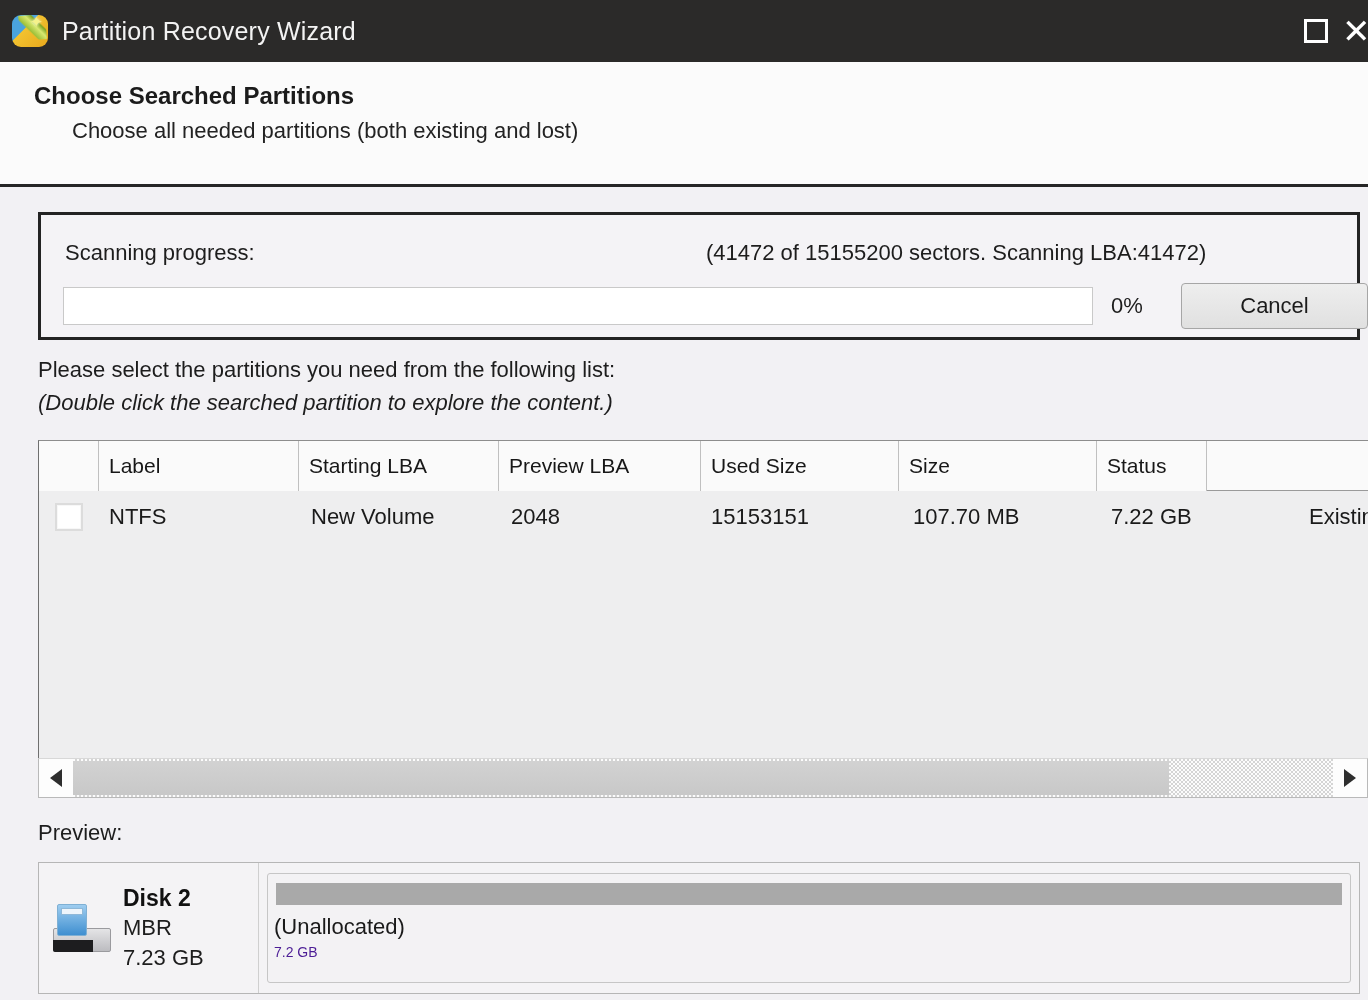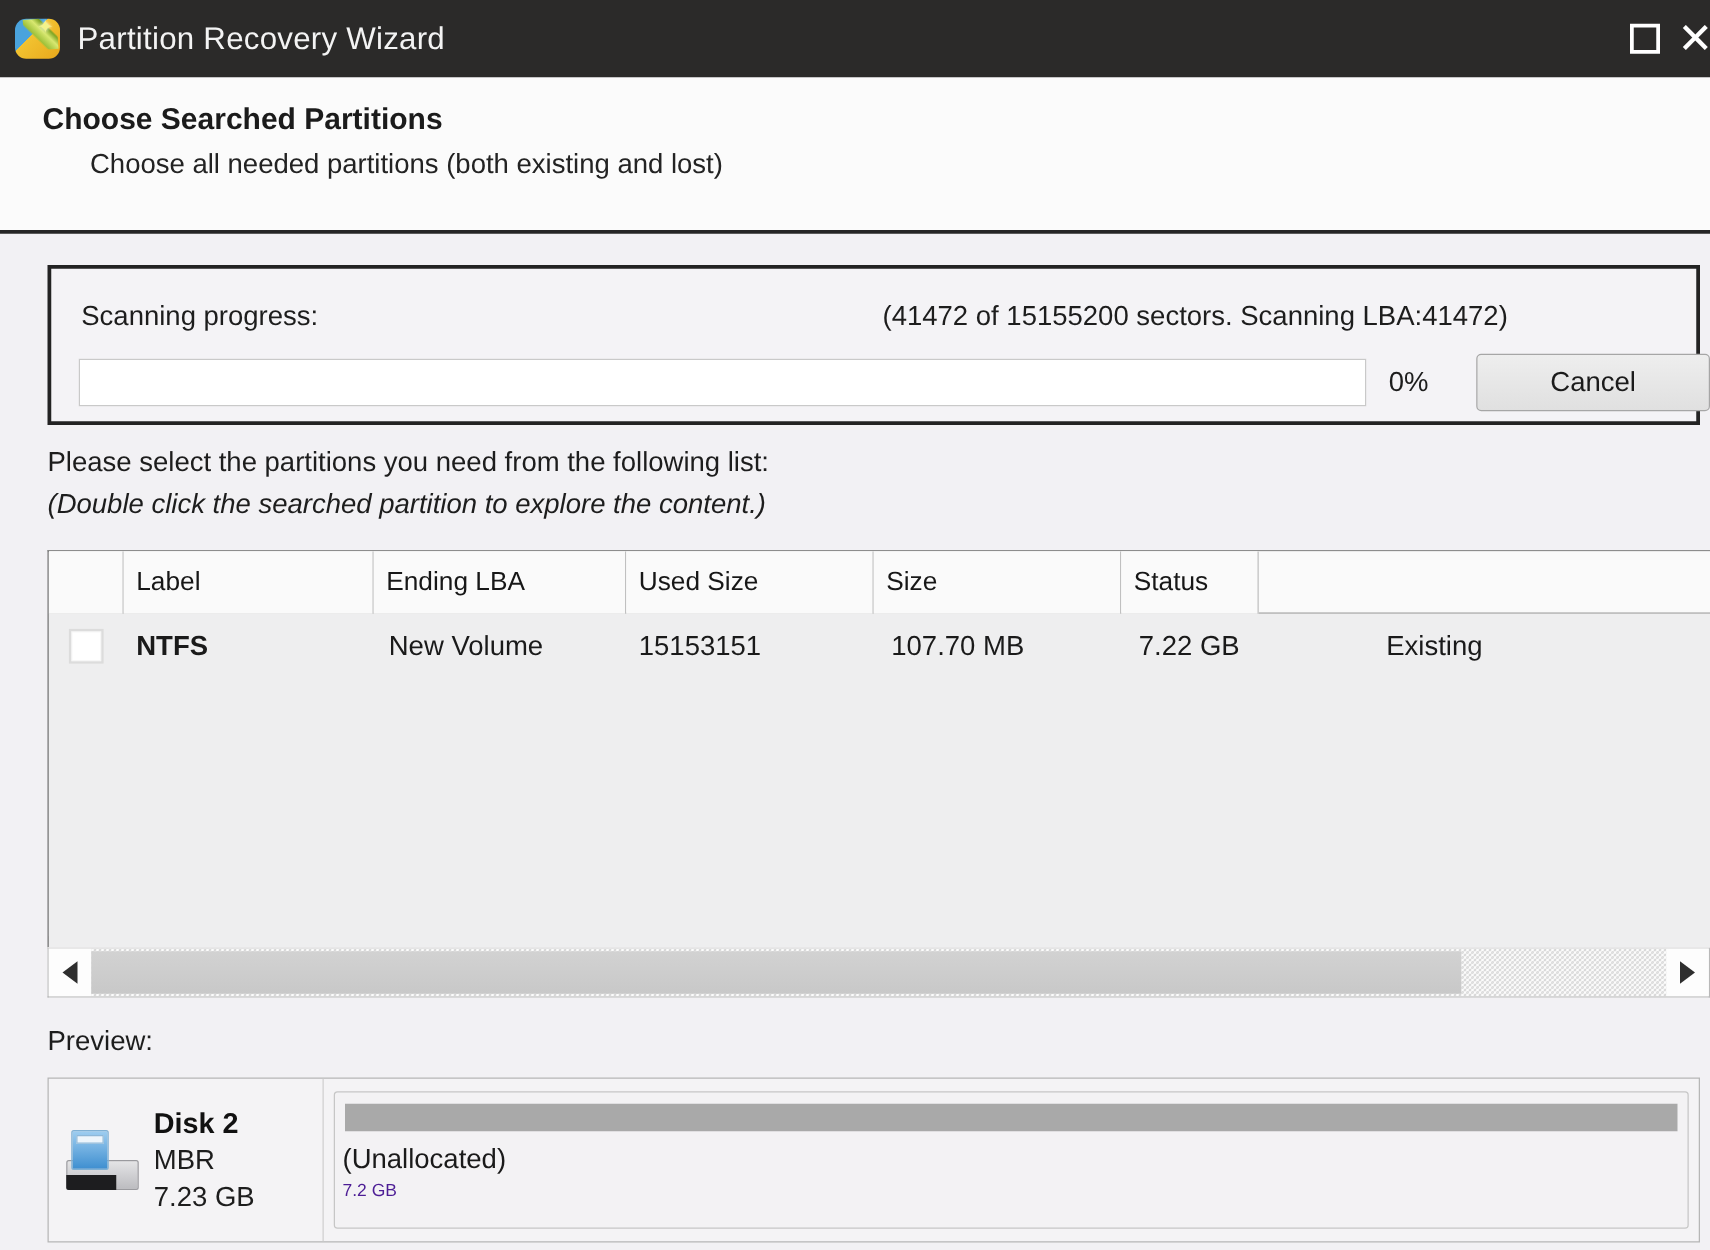--- a/index.html
+++ b/index.html
@@ -435,32 +435,34 @@
     <button class="cancel-btn">Cancel</button>
   </div>
 
   <div class="instr1">Please select the partitions you need from the following list:</div>
   <div class="instr2">(Double click the searched partition to explore the content.)</div>
 
   <div class="table-wrap">
     <div class="thead" id="table-head">
         <div class="th check-col" style="width: 60px;"></div>
         <div class="th" style="width: 200px;">Label</div>
-        <div class="th" style="width: 202px;">Ending LBA</div>
+        <div class="th" style="width: 200px;">Starting LBA</div>
+        <div class="th" style="width: 202px;">Preview LBA</div>
         <div class="th" style="width: 198px;">Used Size</div>
         <div class="th" style="width: 198px;">Size</div>
         <div class="th" style="width: 110px;">Status</div>
       </div>
     <div id="table-body">
         <div class="trow">
           <div class="td check-col" style="width: 60px;">
             <div class="chk"></div>
           </div>
-          <div class="td" style="width: 202px; font-weight: bold;">NTFS</div>
+          <div class="td" style="width: 202px;">NTFS</div>
           <div class="td" style="width: 200px;">New Volume</div>
+          <div class="td" style="width: 200px;">2048</div>
           <div class="td" style="width: 202px;">15153151</div>
           <div class="td" style="width: 198px;">107.70 MB</div>
           <div class="td" style="width: 198px;">7.22 GB</div>
           <div class="td" style="width: 110px;">Existing</div>
         </div>
       </div>
     <div class="tbody-fill"></div>
   </div>
 
   <div class="hscroll">

